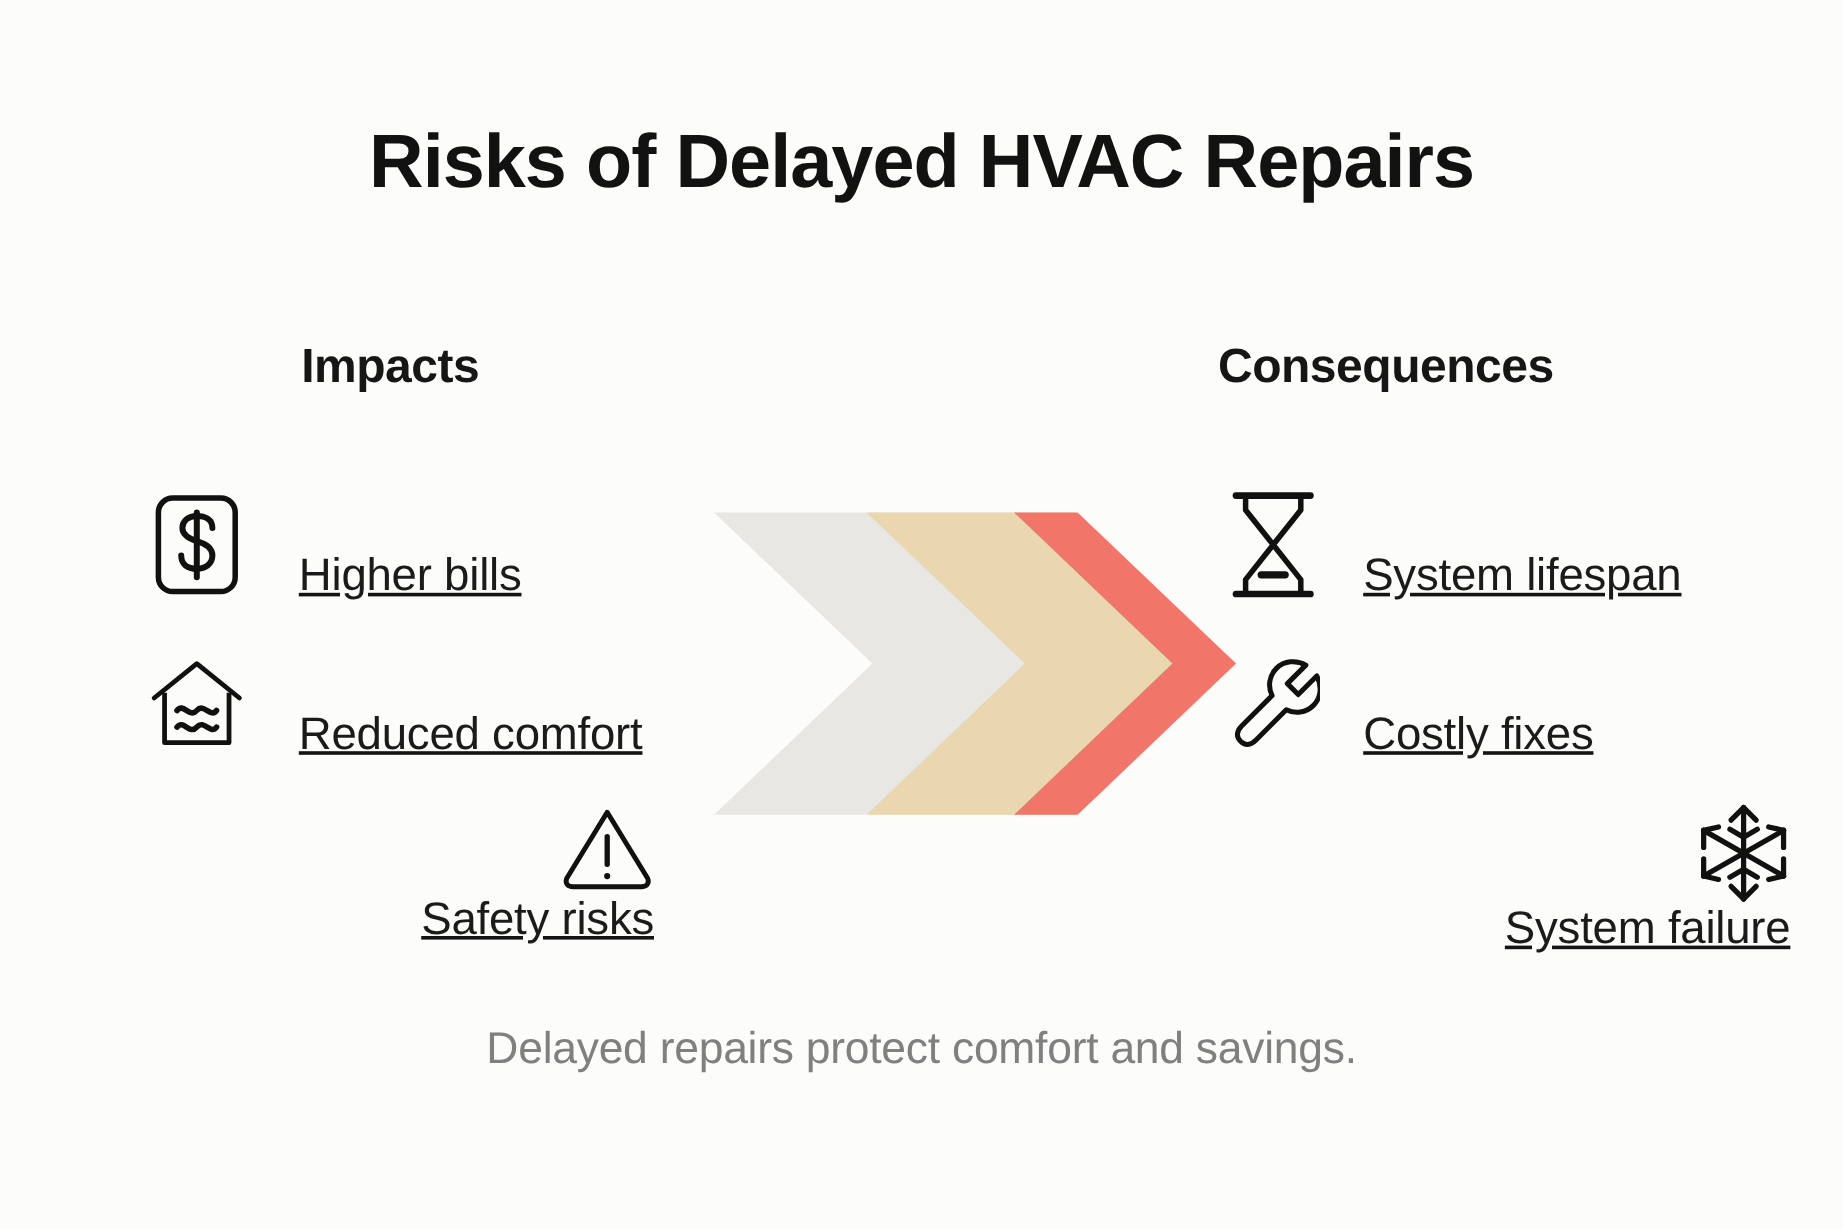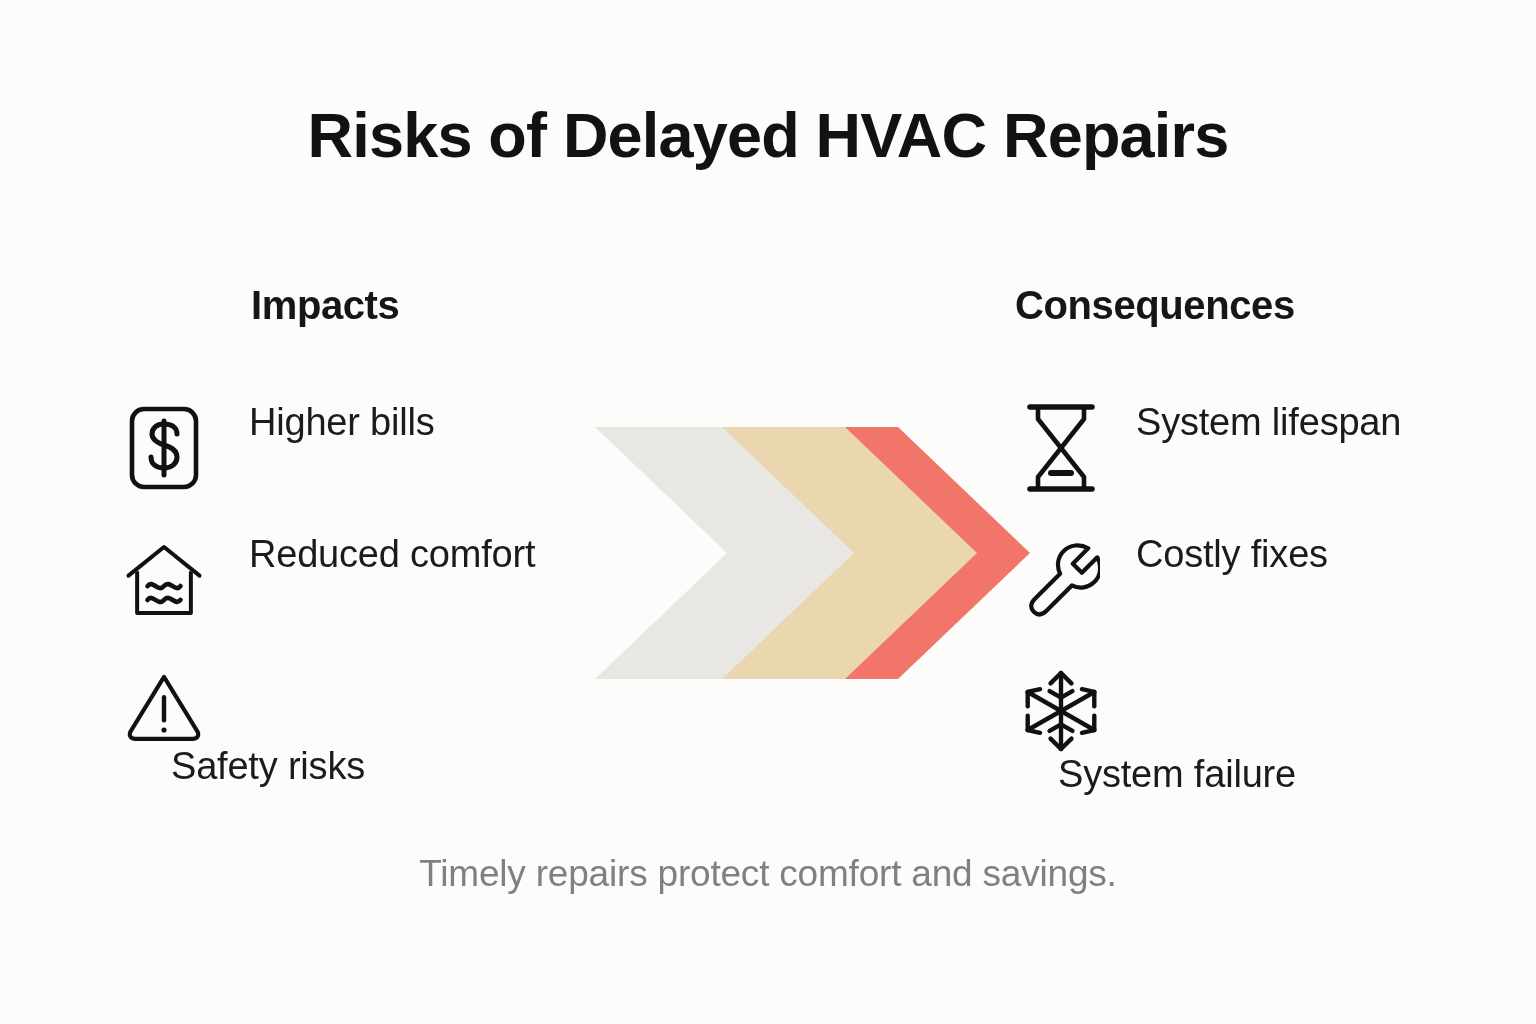--- a/index.html
+++ b/index.html
@@ -52,23 +52,24 @@
   
   .column {
     position: absolute;
     top: 403px;
   }
   .column.left  { left: 125px; width: 420px; }
   .column.right { left: 1022px; width: 470px; }
 
   .row {
     display: flex;
-    align-items: flex-start;
+    align-items: flex-end;
     height: 96px;
     margin-bottom: 36px;
+    text-decoration: underline;
   }
   .row:last-child { margin-bottom: 0; flex-direction: column; }
 
   .row-icon {
     width: 78px;
     min-width: 78px;
     height: 90px;
     display: flex;
     align-items: center;
     justify-content: center;
@@ -219,15 +220,15 @@
             <path d="M41 30 L53 23"></path>
           <path d="M41 58 L29 65"></path>
             <path d="M41 58 L53 65"></path>
         </svg>
       </span>
       <span class="row-label">System failure</span>
     </div>
 
   </div>
 
-  <div class="footer">Timely repairs protect comfort and savings.</div>
+  <div class="footer">Delayed repairs protect comfort and savings.</div>
 
 </div>
 
 </body></html>

